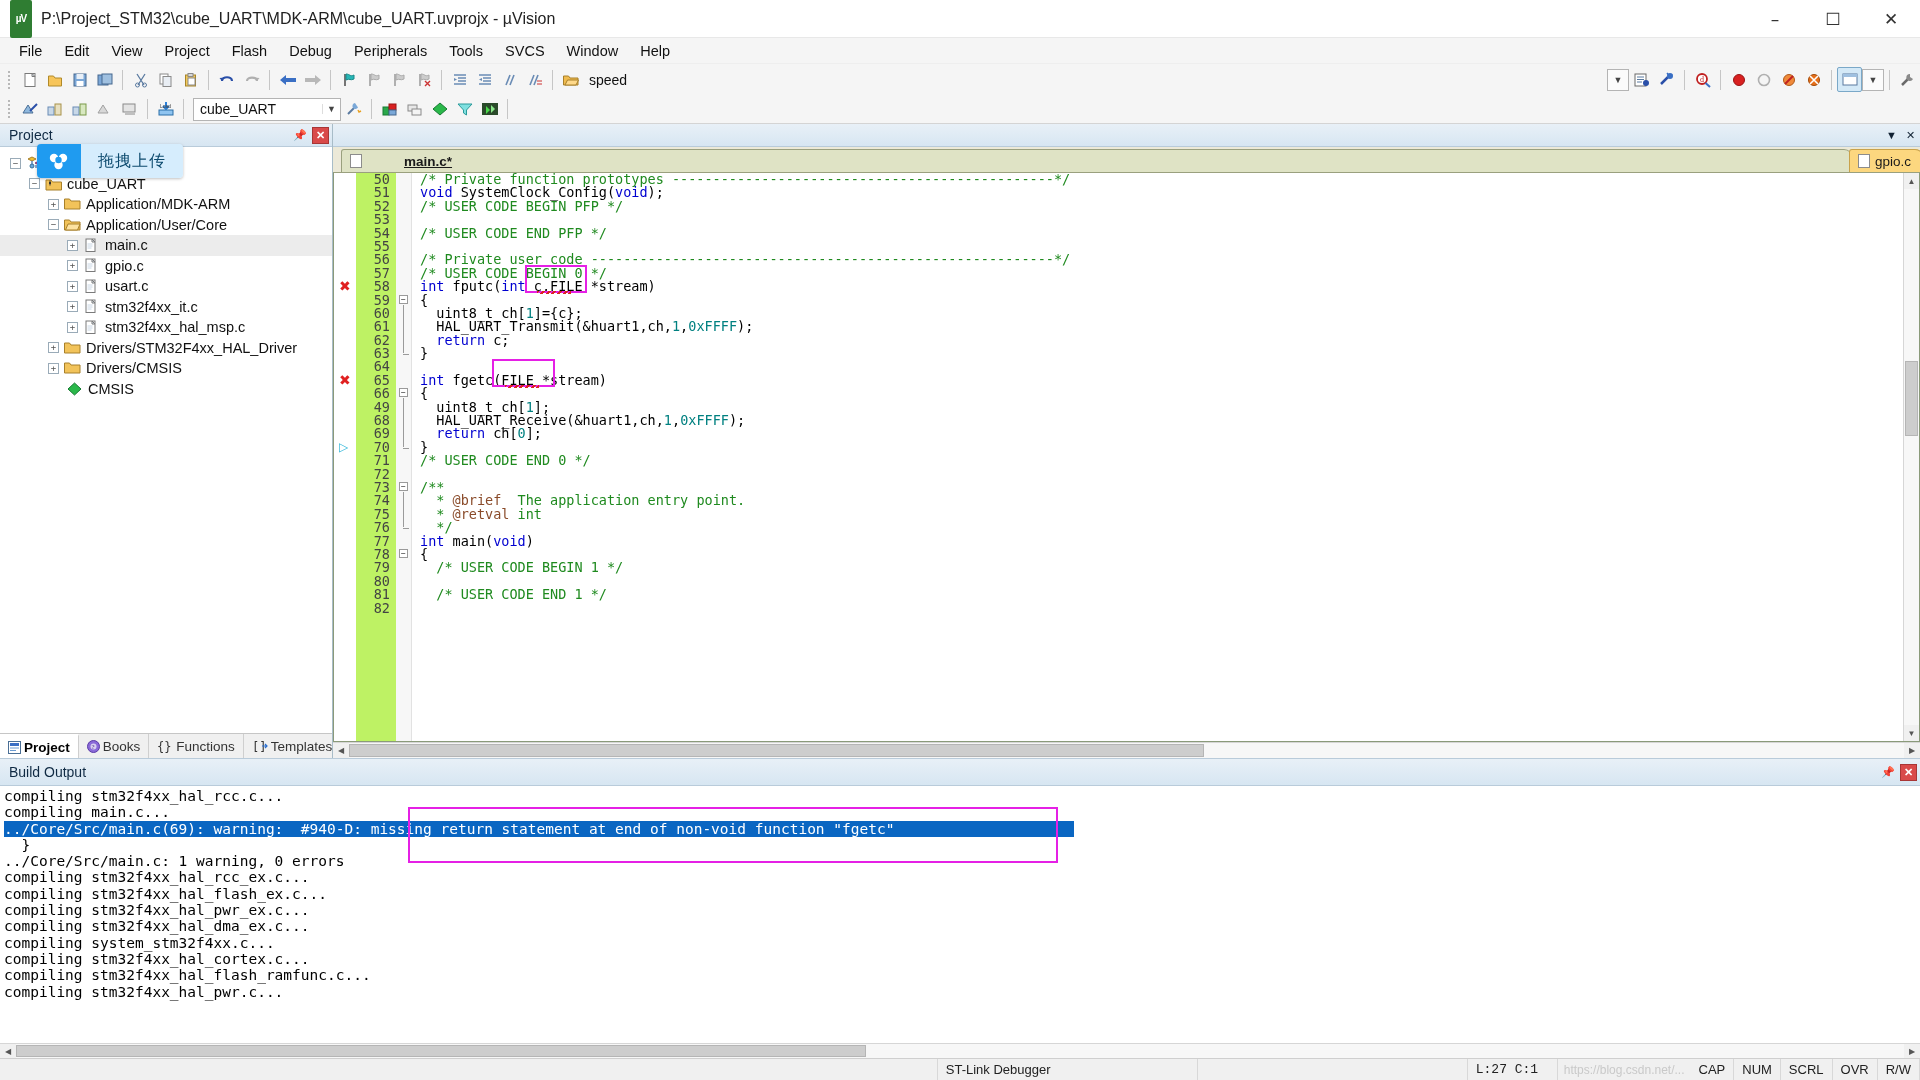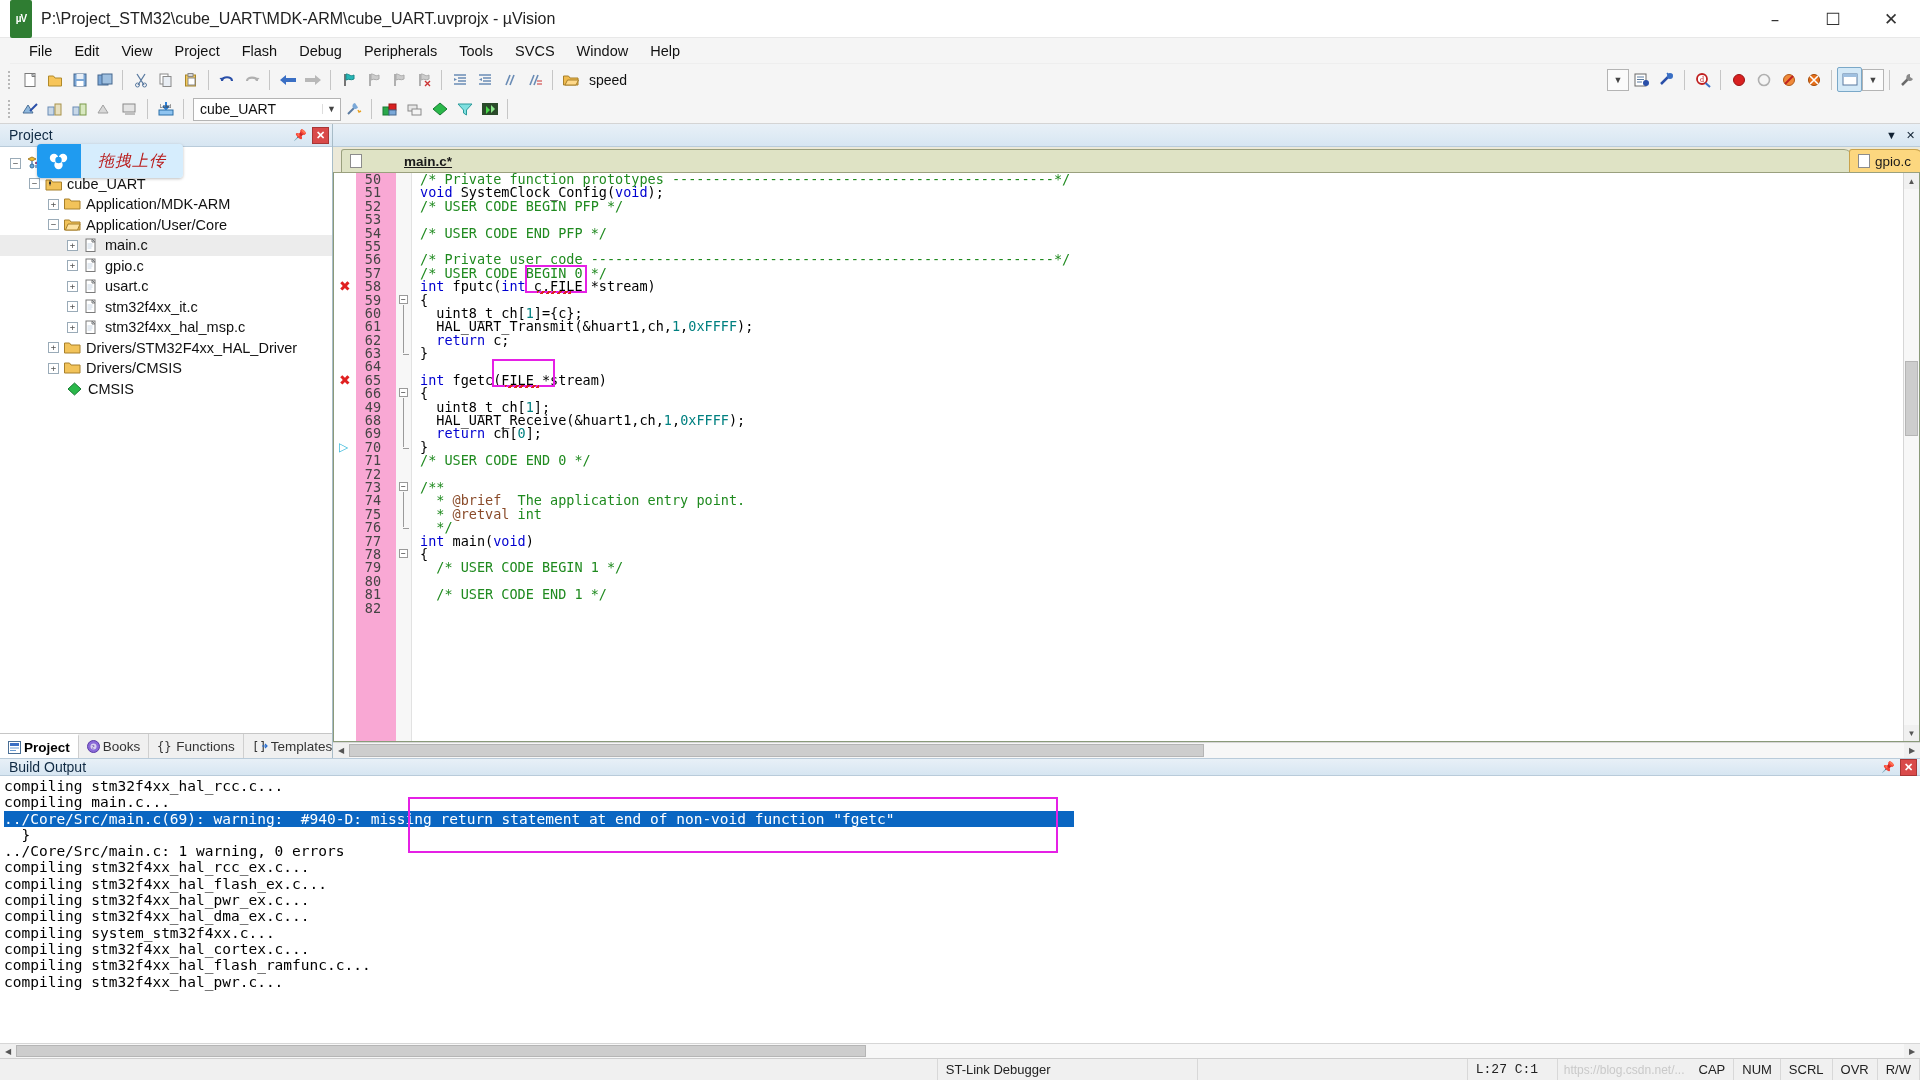--- a/index.html
+++ b/index.html
@@ -26,21 +26,21 @@
   .title-text { font-size: 16px; color: #222; white-space: nowrap; }
   .win-buttons { margin-left: auto; display: flex; height: 100%; }
   .win-btn {
     width: 58px; height: 100%; display: flex; align-items: center; justify-content: center;
     font-size: 17px; color: #333; font-family: "DejaVu Sans", sans-serif;
   }
 
   
   .menubar {
     height: 26px; background: #f5f5f5; display: flex; align-items: center;
-    padding-left: 8px; flex: none; border-bottom: 1px solid #eee; margin-left: 10px;
+    padding-left: 8px; flex: none; border-bottom: 1px solid #eee;
   }
   .menu-item {
     padding: 3px 11px; font-size: 14.5px; color: #111; cursor: default; white-space: nowrap;
   }
 
   
   .toolbar {
     height: 31px; background: #f5f5f5; display: flex; align-items: center;
     padding-left: 6px; flex: none; position: relative;
   }
@@ -73,22 +73,22 @@
   
   .upload-overlay {
     position: absolute; left: 37px; top: 49px; width: 146px; height: 34px;
     display: flex; align-items: center; border-radius: 4px; overflow: hidden;
     box-shadow: 0 1px 3px rgba(0,0,0,.25); z-index: 50;
   }
   .upload-overlay .uo-icon {
     width: 44px; height: 100%; background: #1f9bf0; display: flex; align-items: center; justify-content: center;
   }
   .upload-overlay .uo-text {
-    flex: 1; height: 100%; background: #d6edfd; color: #b91c1c; font-size: 16px;
-    display: flex; align-items: center; justify-content: center; letter-spacing: 1px; font-style: italic;
+    flex: 1; height: 100%; background: #d6edfd; color: #0c4a6e; font-size: 16px;
+    display: flex; align-items: center; justify-content: center; letter-spacing: 1px;
   }
 
   
   .main { flex: 1; display: flex; min-height: 0; }
   .left-pane { width: 333px; display: flex; flex-direction: column; background: #fff; border-right: 1px solid #a8bcc8; flex: none; }
   .pane-header {
     height: 23px; background: linear-gradient(to bottom,#e8f0f7,#d7e6f2);
     display: flex; align-items: center; padding-left: 9px; font-size: 14px; color: #102a43;
     border-bottom: 1px solid #b9cbda; flex: none;
   }
@@ -125,21 +125,21 @@
   }
   .etab.main { background: #dfe3c5; gap: 42px; }
   .etab.main .lbl { font-weight: bold; text-decoration: underline; }
   .etab.gpio { background: #fcd77f; border-color: #c9a24a; }
   .etab .ficon { width: 12px; height: 14px; background: #fff; border: 1px solid #8c8c8c; position: relative; flex: none; }
   .etab .ficon::after { content:''; position:absolute; right:-1px; top:-1px; border-width: 0 4px 4px 0; border-style: solid; border-color: #fff transparent transparent #8c8c8c; }
 
   .code-wrap { flex: 1; display: flex; min-height: 0; background: #fff; border: 1px solid #8a9a7a; border-top: 1px solid #9aa07e; position: relative; }
   .code-area { flex: 1; display: flex; min-width: 0; overflow: hidden; position: relative; }
   .marker-col { width: 22px; background: #fff; flex: none; position: relative; }
-  .gutter { width: 40px; background: #f9a8d4; flex: none; text-align: center; padding-right: 6px;
+  .gutter { width: 40px; background: #bef264; flex: none; text-align: right; padding-right: 6px;
     font-family: "DejaVu Sans Mono", monospace; font-size: 13.5px; color: #444; position: relative; }
   .fold-col { width: 16px; background: #f7f7f7; border-right: 1px solid #e2e2e2; flex: none; position: relative; }
   .code-text { flex: 1; font-family: "DejaVu Sans Mono", monospace; font-size: 13.5px; color: #000;
     white-space: pre; padding-left: 8px; position: relative; overflow: hidden; }
   .ln { height: 13.4px; line-height: 13.4px; }
   .cmt { color: #1f8a1f; }
   .kw  { color: #0000d0; }
   .num { color: #008080; }
   .doc { color: #8a4b2a; }
   .err-x { position: absolute; left: 5px; font-size: 14px; color: #e02020; font-weight: bold; font-family: "DejaVu Sans", sans-serif; }
@@ -155,21 +155,21 @@
   .vs-btn { height: 16px; display: flex; align-items: center; justify-content: center; font-size: 8px; color: #555; background: #f0f0f0; }
   .vs-track { flex: 1; position: relative; background: #f7f7f7; }
   .vs-thumb { position: absolute; left: 1px; right: 1px; background: #cdcdcd; border: 1px solid #b5b5b5; }
   .hscroll { height: 16px; background: #f0f0f0; border-top: 1px solid #d6d6d6; display: flex; align-items: stretch; flex: none; }
   .hs-btn { width: 16px; display: flex; align-items: center; justify-content: center; font-size: 8px; color: #555; }
   .hs-track { flex: 1; position: relative; background: #f7f7f7; }
   .hs-thumb { position: absolute; top: 1px; bottom: 1px; background: #cdcdcd; border: 1px solid #b5b5b5; }
 
   
   .build-panel { height: 300px; display: flex; flex-direction: column; flex: none; background: #fff; border-top: 1px solid #b9cbda; }
-  .build-header { height: 17px; background: linear-gradient(to bottom,#e8f0f7,#d7e6f2); display: flex; align-items: center;
+  .build-header { height: 27px; background: linear-gradient(to bottom,#e8f0f7,#d7e6f2); display: flex; align-items: center;
     padding-left: 9px; font-size: 14px; color: #102a43; border-bottom: 1px solid #b9cbda; flex: none; }
   .build-header .bh-title { flex: 1; }
   .build-body { flex: 1; position: relative; overflow: hidden; background: #fff;
     font-family: "DejaVu Sans Mono", monospace; font-size: 14.5px; color: #000; padding-left: 4px; padding-top: 2px; }
   .bline { height: 16.3px; line-height: 16.3px; white-space: pre; }
   .bline.sel { background: #0a66c2; color: #fff; }
   .build-hl { position: absolute; border: 2px solid #e520e5; pointer-events: none; }
   .build-hscroll { height: 15px; background: #f0f0f0; border-top: 1px solid #d6d6d6; display: flex; flex: none; }
 
   

